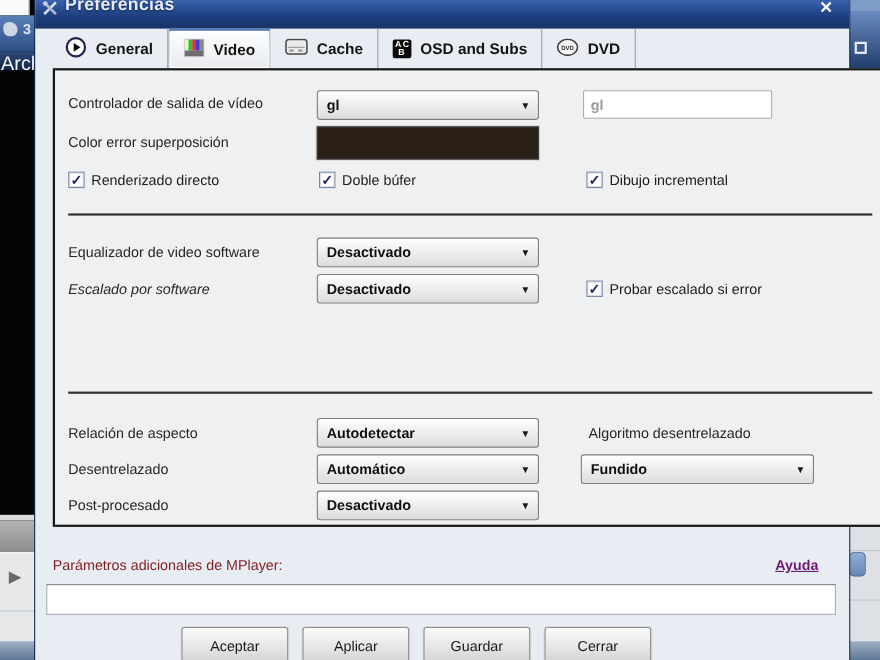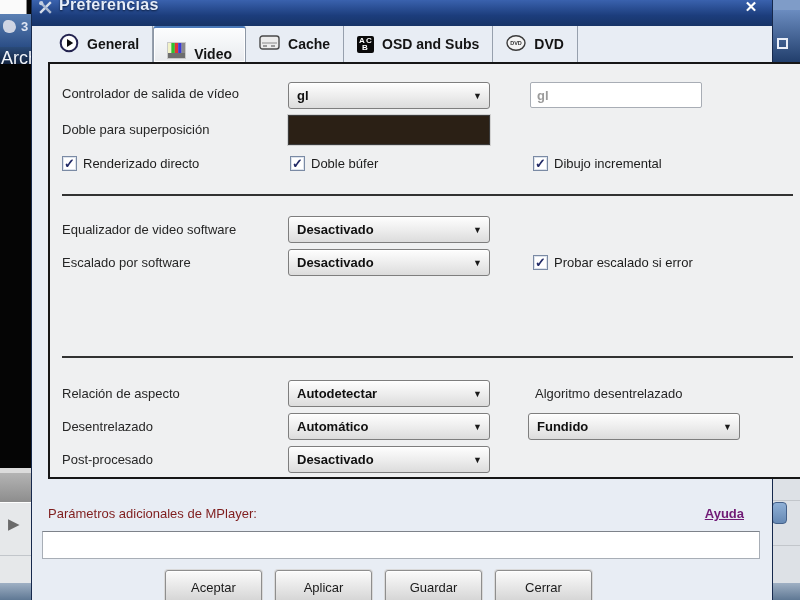--- a/index.html
+++ b/index.html
@@ -56,21 +56,21 @@
   .title-text { position:absolute; left:27px; top:-4px; font-size:16px; font-weight:bold;
     color:#e6edf9; letter-spacing:.3px; text-shadow:0 1px 2px #0b1c3d; }
   .close-x { position:absolute; right:12px; top:-2px; width:18px; height:18px;
     font-size:15px; font-weight:bold; color:#fff; text-align:center; cursor:default; }
 
   .tabbar { position:absolute; top:26px; left:14px; height:36px; display:flex; align-items:stretch; }
   .tab { display:flex; align-items:center; gap:8px; padding:0 13px; font-size:14px; font-weight:bold;
     color:#141414; border-right:1px solid #97a0ad; white-space:nowrap; }
   .tab.selected { background:linear-gradient(180deg,#fcfdfe,#e9ebee);
     border:1px solid #8d97a5; border-top:2px solid #4a79b8; border-bottom:none;
-    border-radius:3px 3px 0 0; box-shadow:inset 0 0 0 1px #fff;align-items:flex-end; }
+    border-radius:3px 3px 0 0; box-shadow:inset 0 0 0 1px #fff; }
   .osd-icon { position:relative; width:17px; height:17px; background:#0a0a0a; border-radius:2px;
     color:#fff; font-size:8px; font-weight:bold; }
   .osd-icon .la { position:absolute; left:2px; top:0px; }
   .osd-icon .lc { position:absolute; left:9px; top:0px; }
   .osd-icon .lb { position:absolute; left:5px; top:7px; }
 
   .frame { position:absolute; left:16px; top:62px; width:759px; height:417px;
     border:2px solid #161616; background:#eff0f1; }
   .flabel { position:absolute; font-size:13px; color:#262626; white-space:nowrap; }
   .sep { position:absolute; left:12px; right:12px; height:2px; background:#323232; }
@@ -218,21 +218,21 @@
 
     <div class="frame">
 
       <div class="flabel" style="left:12px; top:22px;">Controlador de salida de vídeo</div>
       <div class="combo" style="left:238px; top:18px; width:202px;">
         <span>gl</span>
         <span class="arr">▼</span>
       </div>
       <input class="gl-field" readonly="" value="gl" style="">
 
-      <div class="flabel" style="left:12px; top:58px;">Doble para superposición</div>
+      <div class="flabel" style="left:12px; top:58px;">Color error superposición</div>
       <div class="swatch" style="background-color: rgb(43, 32, 21);"></div>
 
       <div class="check" style="left:12px; top:92px;">
         <span class="box">✓</span>
         <span>Renderizado directo</span>
       </div>
       <div class="check" style="left:240px; top:92px;">
         <span class="box">✓</span>
         <span>Doble búfer</span>
       </div>
@@ -242,21 +242,21 @@
       </div>
 
       <div class="sep" style="top:130px;"></div>
 
       <div class="flabel" style="left:12px; top:158px;">Equalizador de video software</div>
       <div class="combo" style="left:238px; top:152px; width:202px;">
         <span>Desactivado</span>
         <span class="arr">▼</span>
       </div>
 
-      <div class="flabel" style="left:12px; top:191px;">Escalado por software</div>
+      <div class="flabel" style="left:12px; top:191px;font-style:italic;">Escalado por software</div>
       <div class="combo" style="left:238px; top:185px; width:202px;">
         <span>Desactivado</span>
         <span class="arr">▼</span>
       </div>
       <div class="check" style="left:483px; top:191px;">
         <span class="box">✓</span>
         <span>Probar escalado si error</span>
       </div>
 
       <div class="sep" style="top:292px;"></div>

